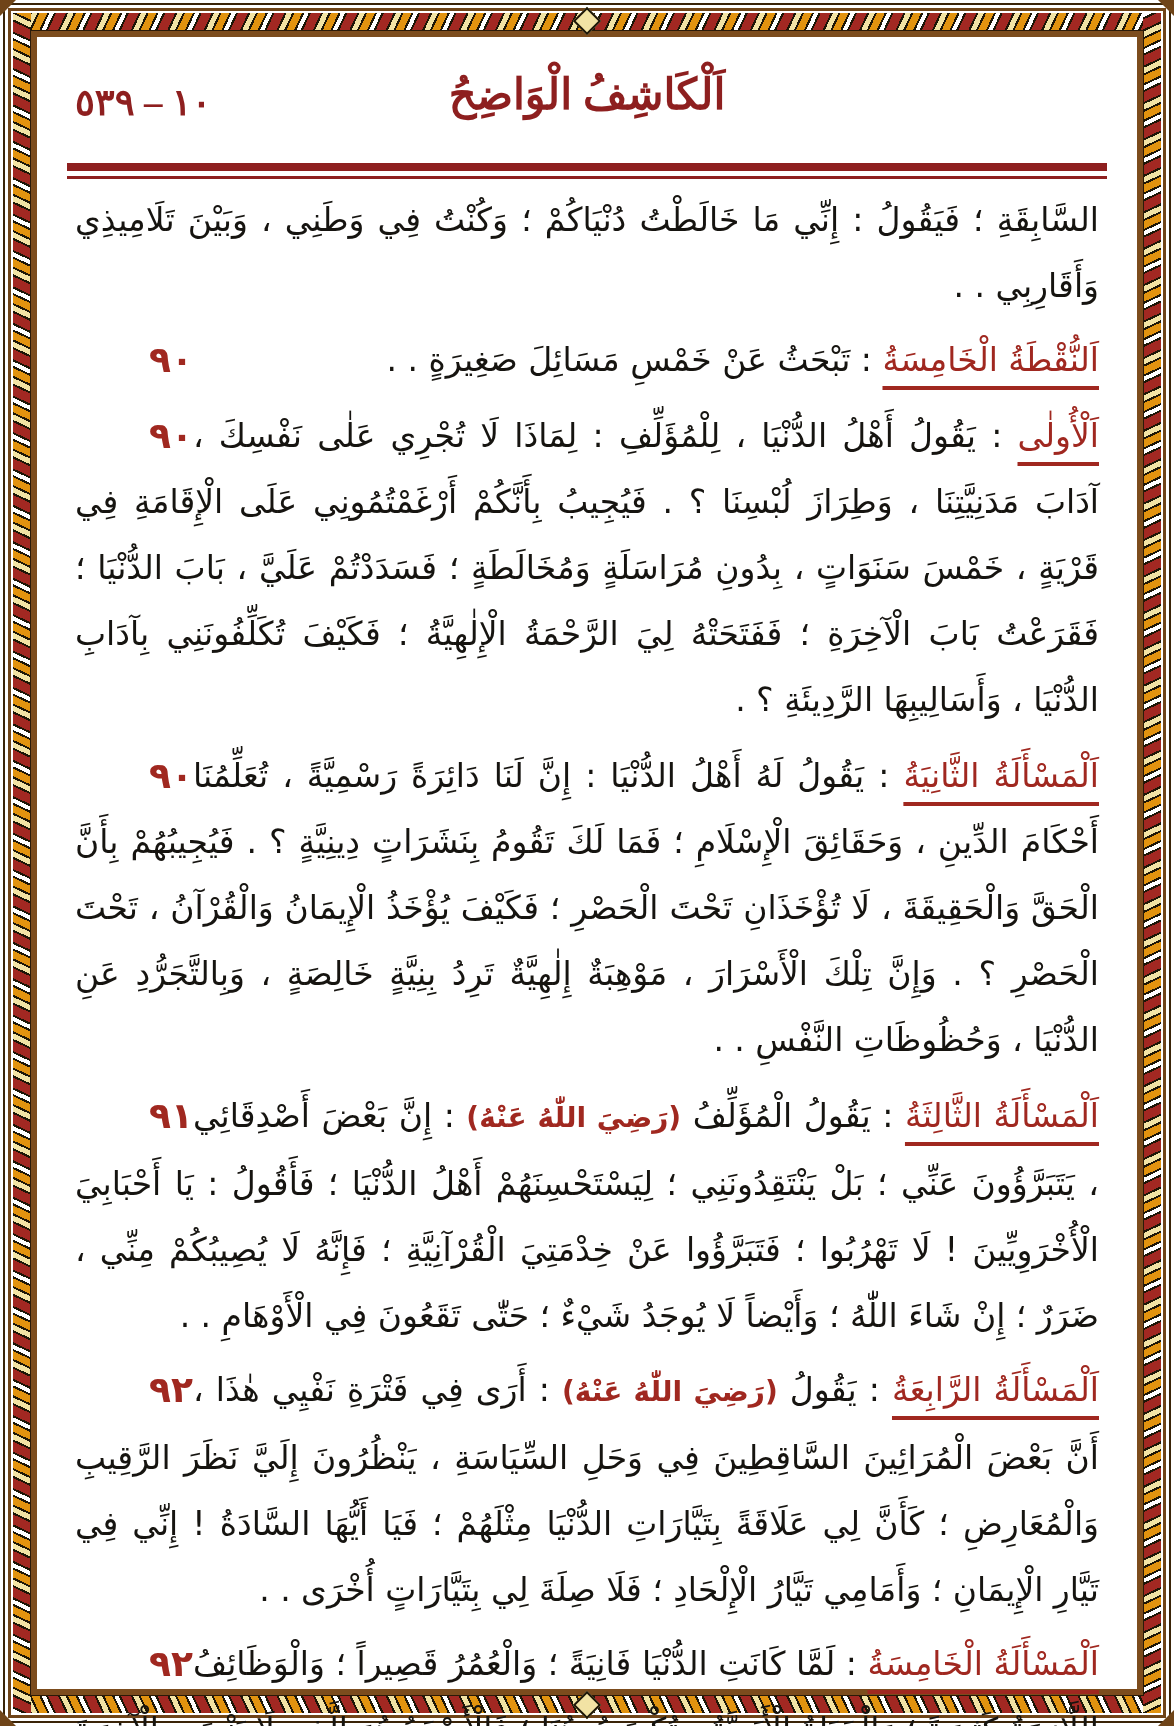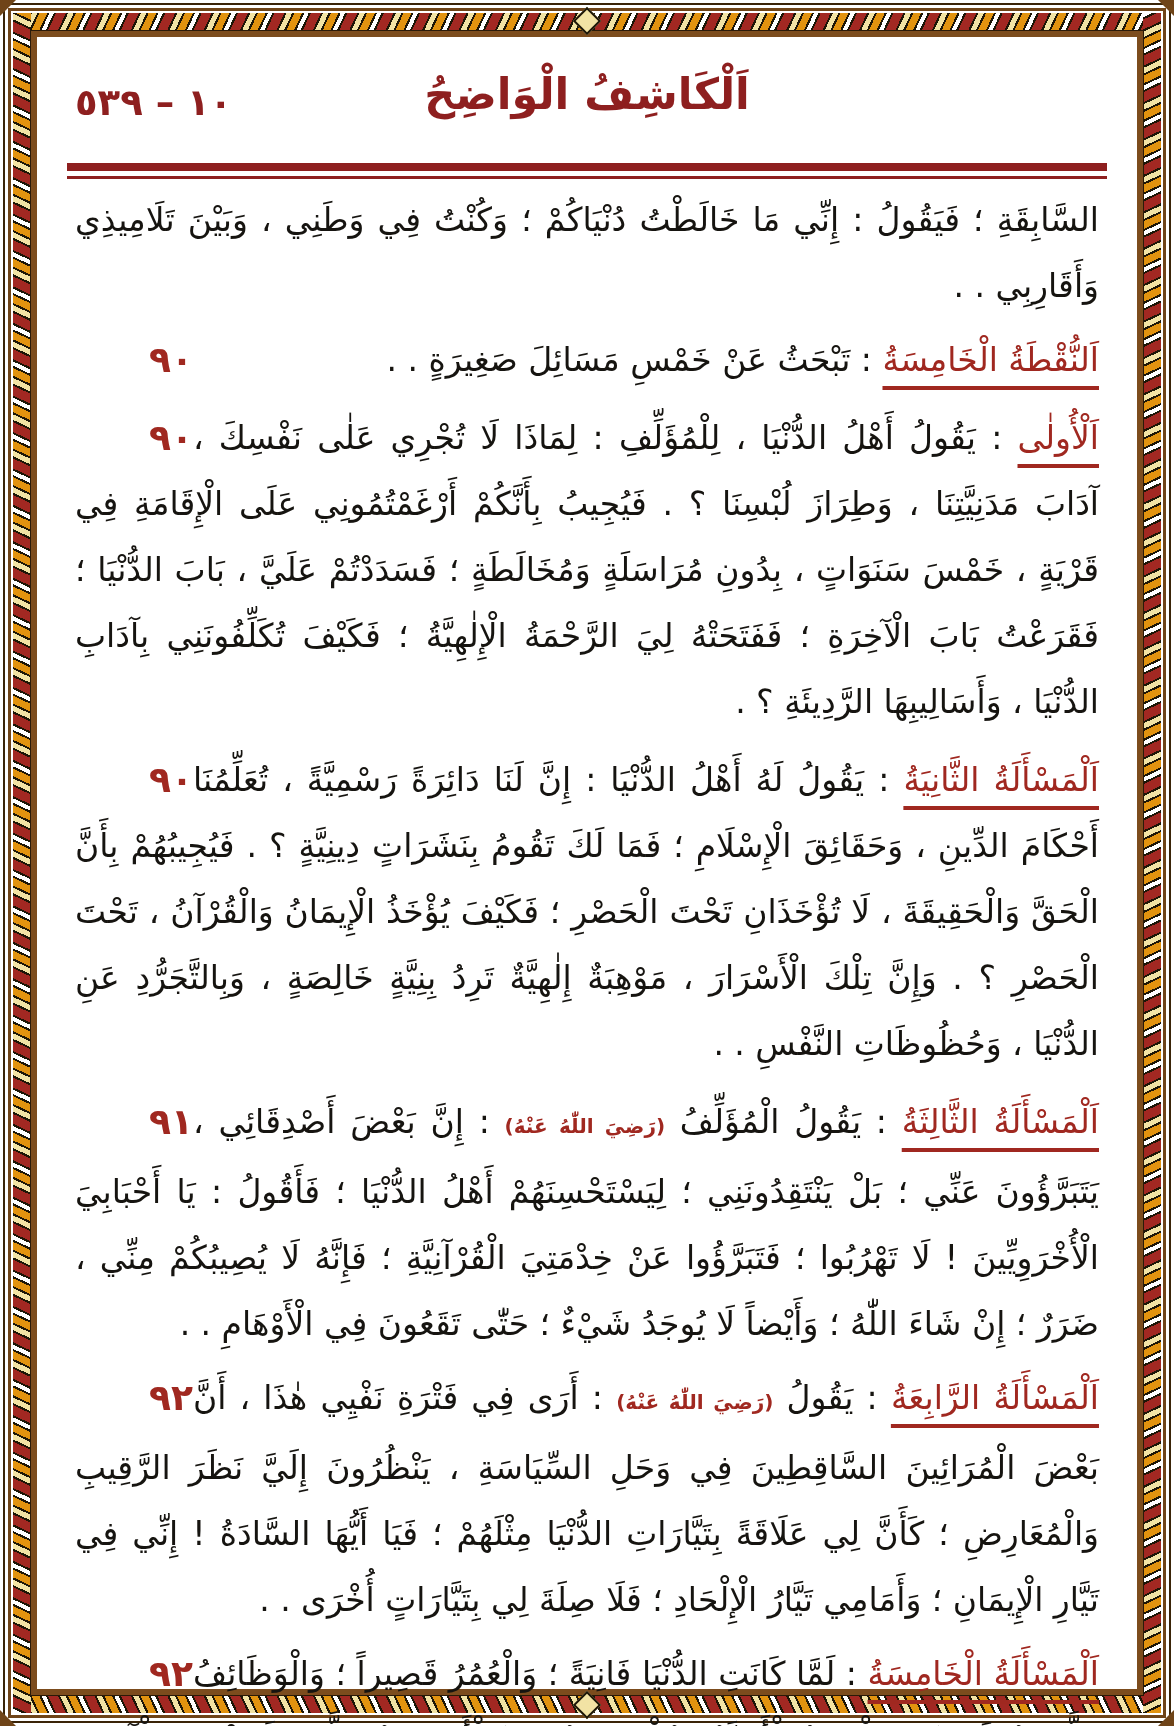--- a/index.html
+++ b/index.html
@@ -25,30 +25,30 @@
   .spike { position:absolute; width:16px; height:16px; background:#6f4418; pointer-events:none; }
   .spike-tl { top:0; left:0;  clip-path:polygon(0 0,100% 0,0 100%); }
   .spike-tr { top:0; right:0; clip-path:polygon(0 0,100% 0,100% 100%); }
   .spike-bl { bottom:0; left:0;  clip-path:polygon(0 0,0 100%,100% 100%); }
   .spike-br { bottom:0; right:0; clip-path:polygon(100% 0,100% 100%,0 100%); }
 
   
   .content { position:absolute; inset:37px; padding:18px 30px 0 30px; }
 
   .header { position:relative; height:108px; }
-  .page-number { position:absolute; left:8px; top:26px; color:#8e1f1f; font-size:37px; font-weight:bold; direction:rtl; unicode-bidi:plaintext; }
-  .book-title  { text-align:center; color:#8e1f1f; font-size:43px; font-weight:bold; padding-top:14px; }
+  .page-number { position:absolute; left:8px; top:26px; color:#8e1f1f; font-size:37px; font-weight:bold; direction:rtl; unicode-bidi:plaintext;font-family:Liberation Serif, serif; }
+  .book-title  { text-align:center; color:#8e1f1f; font-size:43px; font-weight:bold; padding-top:14px;font-family:Liberation Serif, serif; }
   .header-rule { height:16px; border-top:8px solid #8e1f1f; border-bottom:3px solid #8e1f1f; margin-bottom:8px; }
 
   .body-text { direction:rtl; text-align:justify; color:#161410; font-size:33px; line-height:66px; }
   .para { margin:8px; }
   .numbox { float:left; width:118px; height:56px; color:#a02820; font-weight:bold; font-size:36px; text-align:right; padding-left:6px; direction:rtl; }
   .heading { color:#a02820; font-weight:normal; text-decoration:underline; text-decoration-thickness:4px; text-underline-offset:15px; }
   .stext { color:#161410; }
-  .ornament { color:#a02820; font-size:20px; font-weight:bold; }
+  .ornament { color:#a02820; font-size:28px; font-weight:bold; }
 </style>
 </head>
 <body>
 
 <div class="page">
 
   <div class="edge-line"></div>
   <div class="rail-outer"></div>
   <div class="band band-top"></div>
   <div class="band band-bottom"></div>

